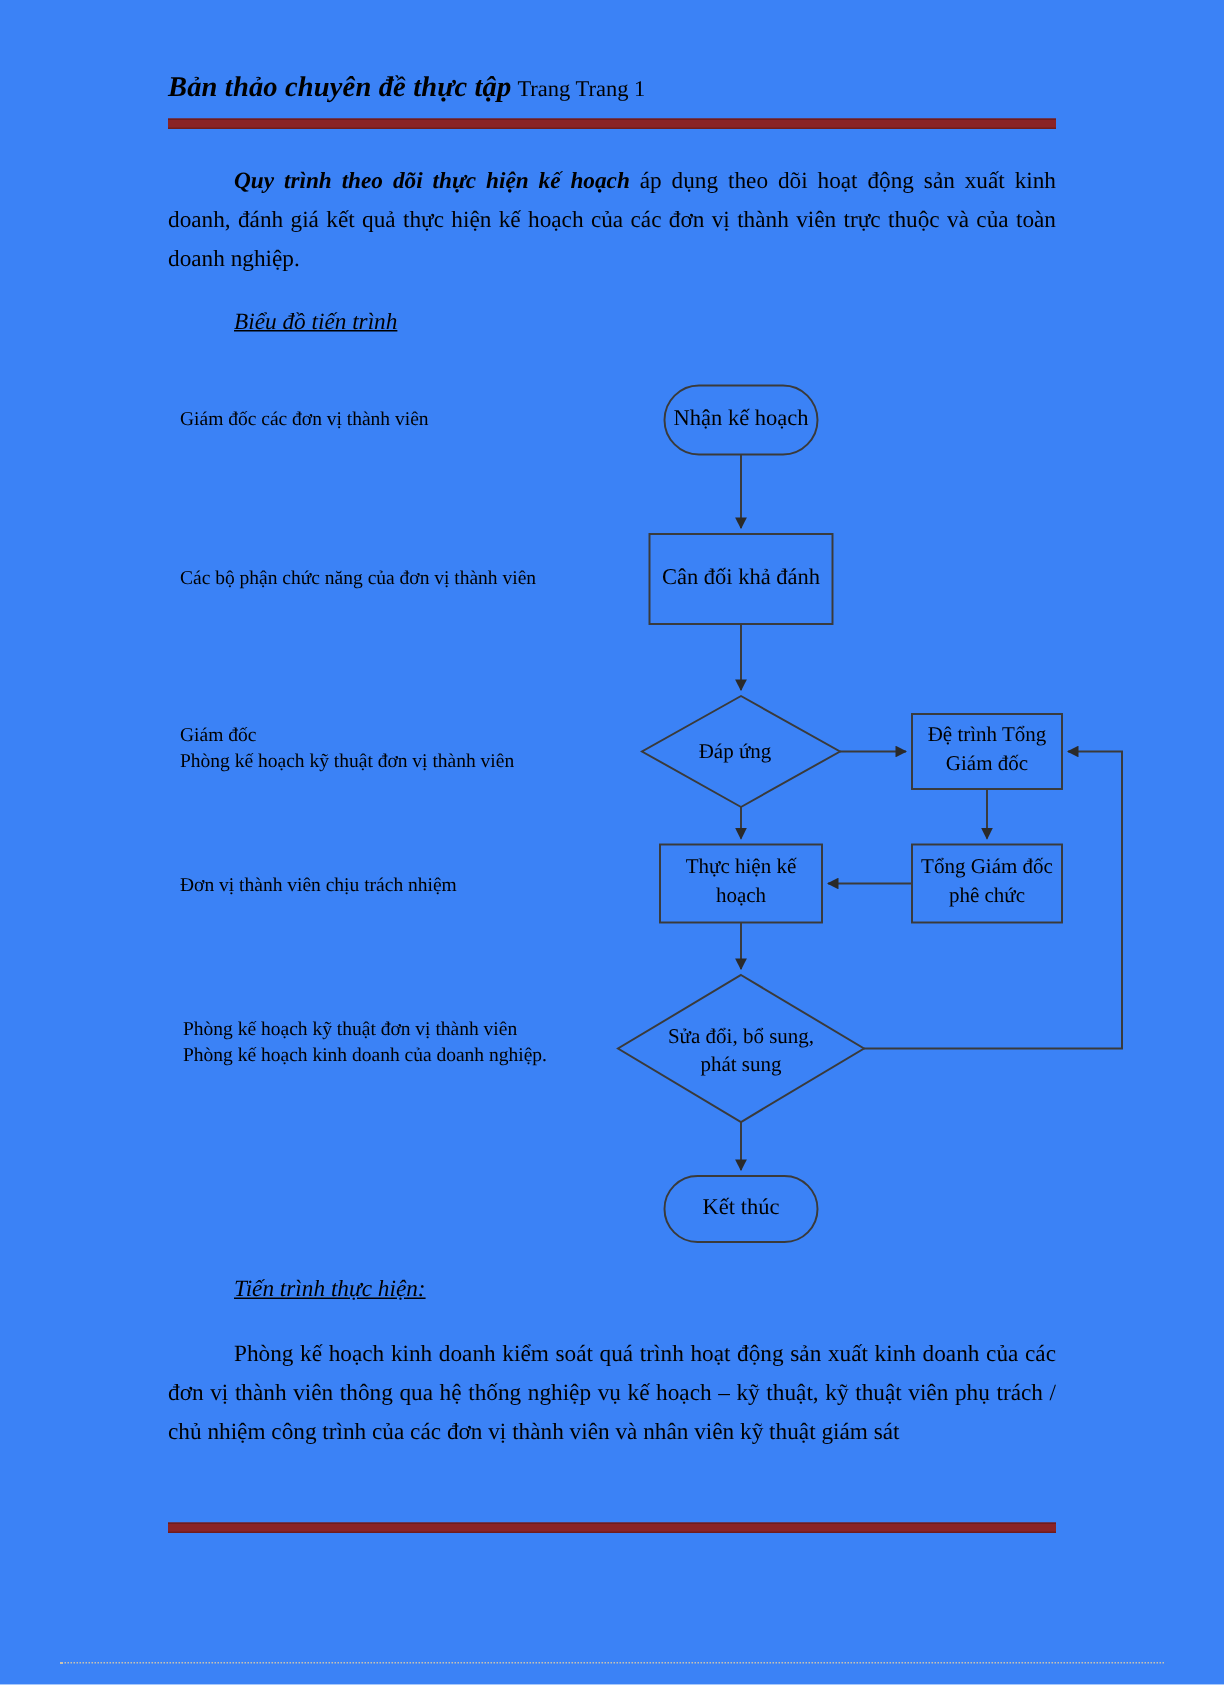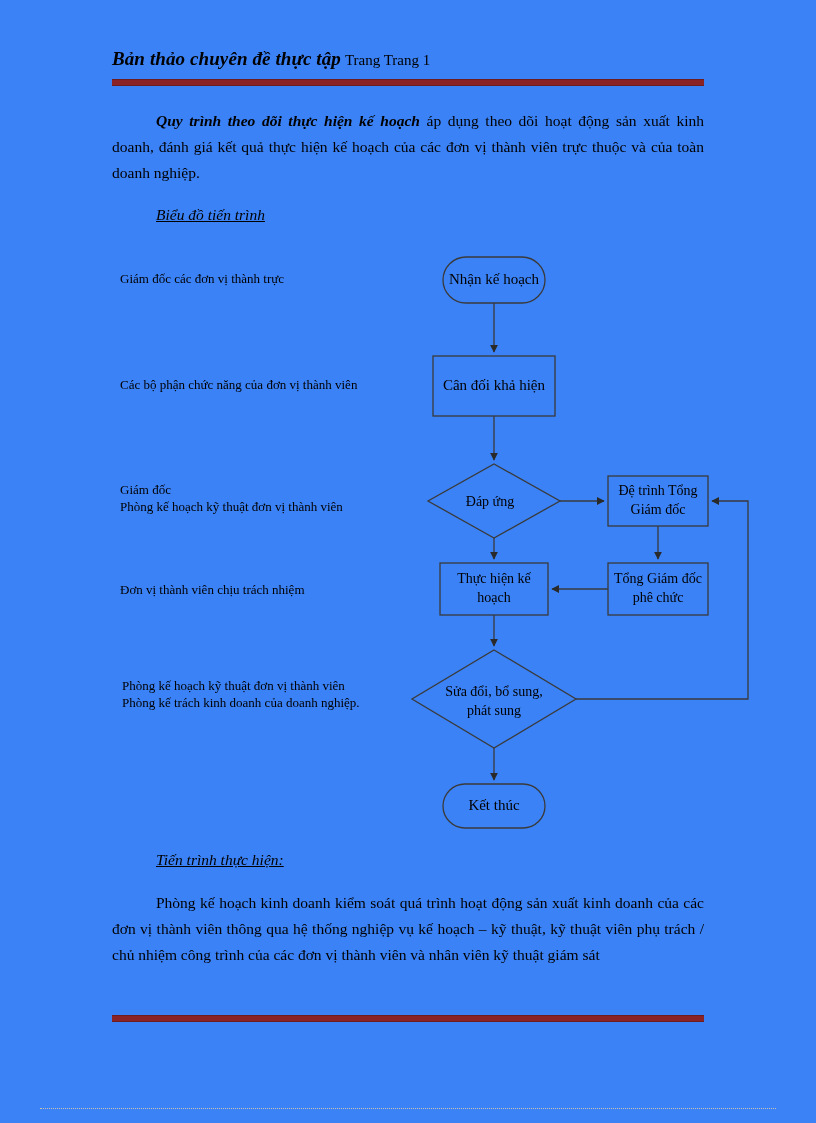--- a/index.html
+++ b/index.html
@@ -190,42 +190,42 @@
         <path d="M 494 302 L 494 323" marker-end="url(#arrow)"></path>
         <path d="M 658 290 L 658 323" marker-end="url(#arrow)"></path>
         <path d="M 608 353 L 552 353" marker-end="url(#arrow)"></path>
         <path d="M 494 379 L 494 410" marker-end="url(#arrow)"></path>
         <path d="M 576 463 L 748 463 L 748 265 L 712 265" marker-end="url(#arrow)"></path>
         <path d="M 494 512 L 494 544" marker-end="url(#arrow)"></path>
       </g>
     </svg>
 
     <div class="role-label" style="left:120px; top:34px;">
-      <div>Giám đốc các đơn vị thành trực</div>
+      <div>Giám đốc các đơn vị thành viên</div>
     </div>
     <div class="role-label" style="left:120px; top:140px;">
       <div>Các bộ phận chức năng của đơn vị thành viên</div>
     </div>
     <div class="role-label" style="left:120px; top:245px;">
       <div>Giám đốc</div>
       <div> Phòng kế hoạch  kỹ thuật đơn vị thành viên</div>
     </div>
     <div class="role-label" style="left:120px; top:345px;">
       <div>Đơn vị thành viên chịu trách nhiệm</div>
     </div>
     <div class="role-label" style="left:122px; top:441px;">
       <div>Phòng kế hoạch  kỹ thuật đơn vị thành viên</div>
-      <div>Phòng kế trách kinh doanh của doanh nghiệp.</div>
+      <div>Phòng kế hoạch kinh doanh của doanh nghiệp.</div>
     </div>
 
     <div class="node-text" style="left:443px; top:34px; width:102px;">
       <div>Nhận kế hoạch</div>
     </div>
     <div class="node-text" style="left:433px; top:140px; width:122px;">
-      <div>Cân đối khả hiện</div>
+      <div>Cân đối khả đánh</div>
     </div>
     <div class="node-text" style="left:434px; top:256px; width:112px; font-size:14px;">
       <div>Đáp ứng</div>
     </div>
     <div class="node-text" style="left:608px; top:245px; width:100px; font-size:14px;">
       <div>Đệ trình Tổng</div>
       <div>Giám đốc</div>
     </div>
     <div class="node-text" style="left:440px; top:333px; width:108px; font-size:14px;">
       <div>Thực hiện kế</div>

